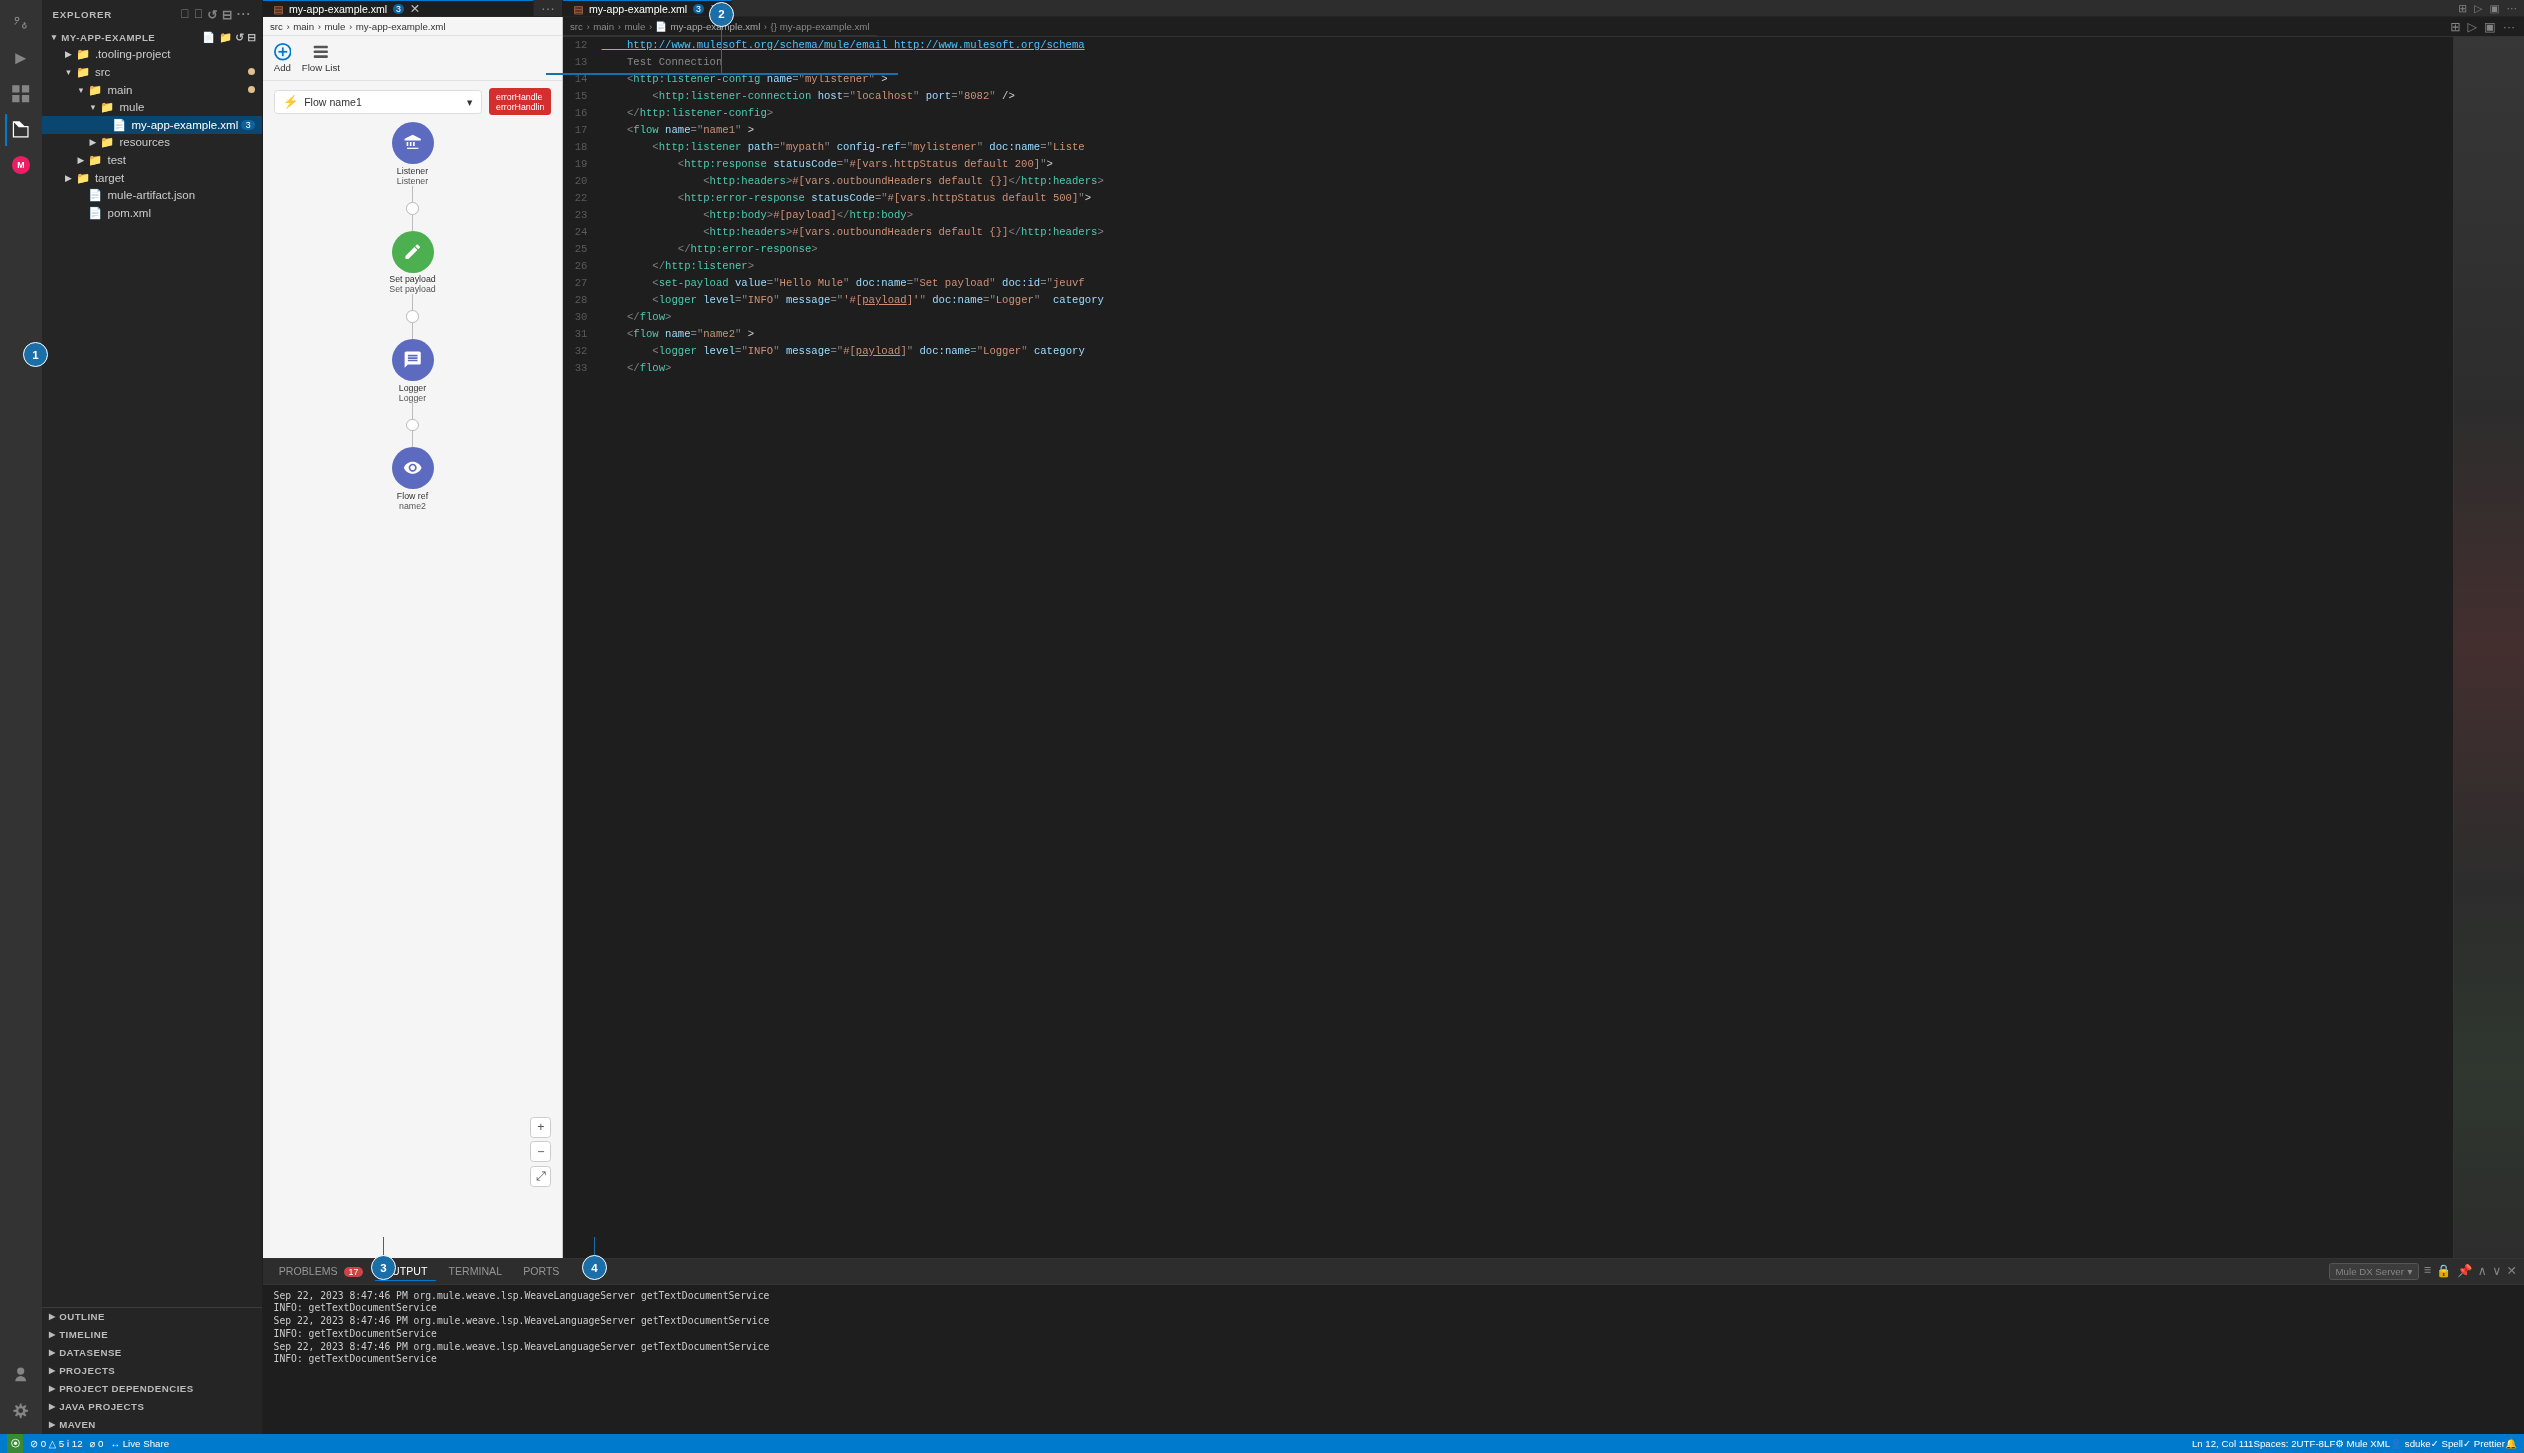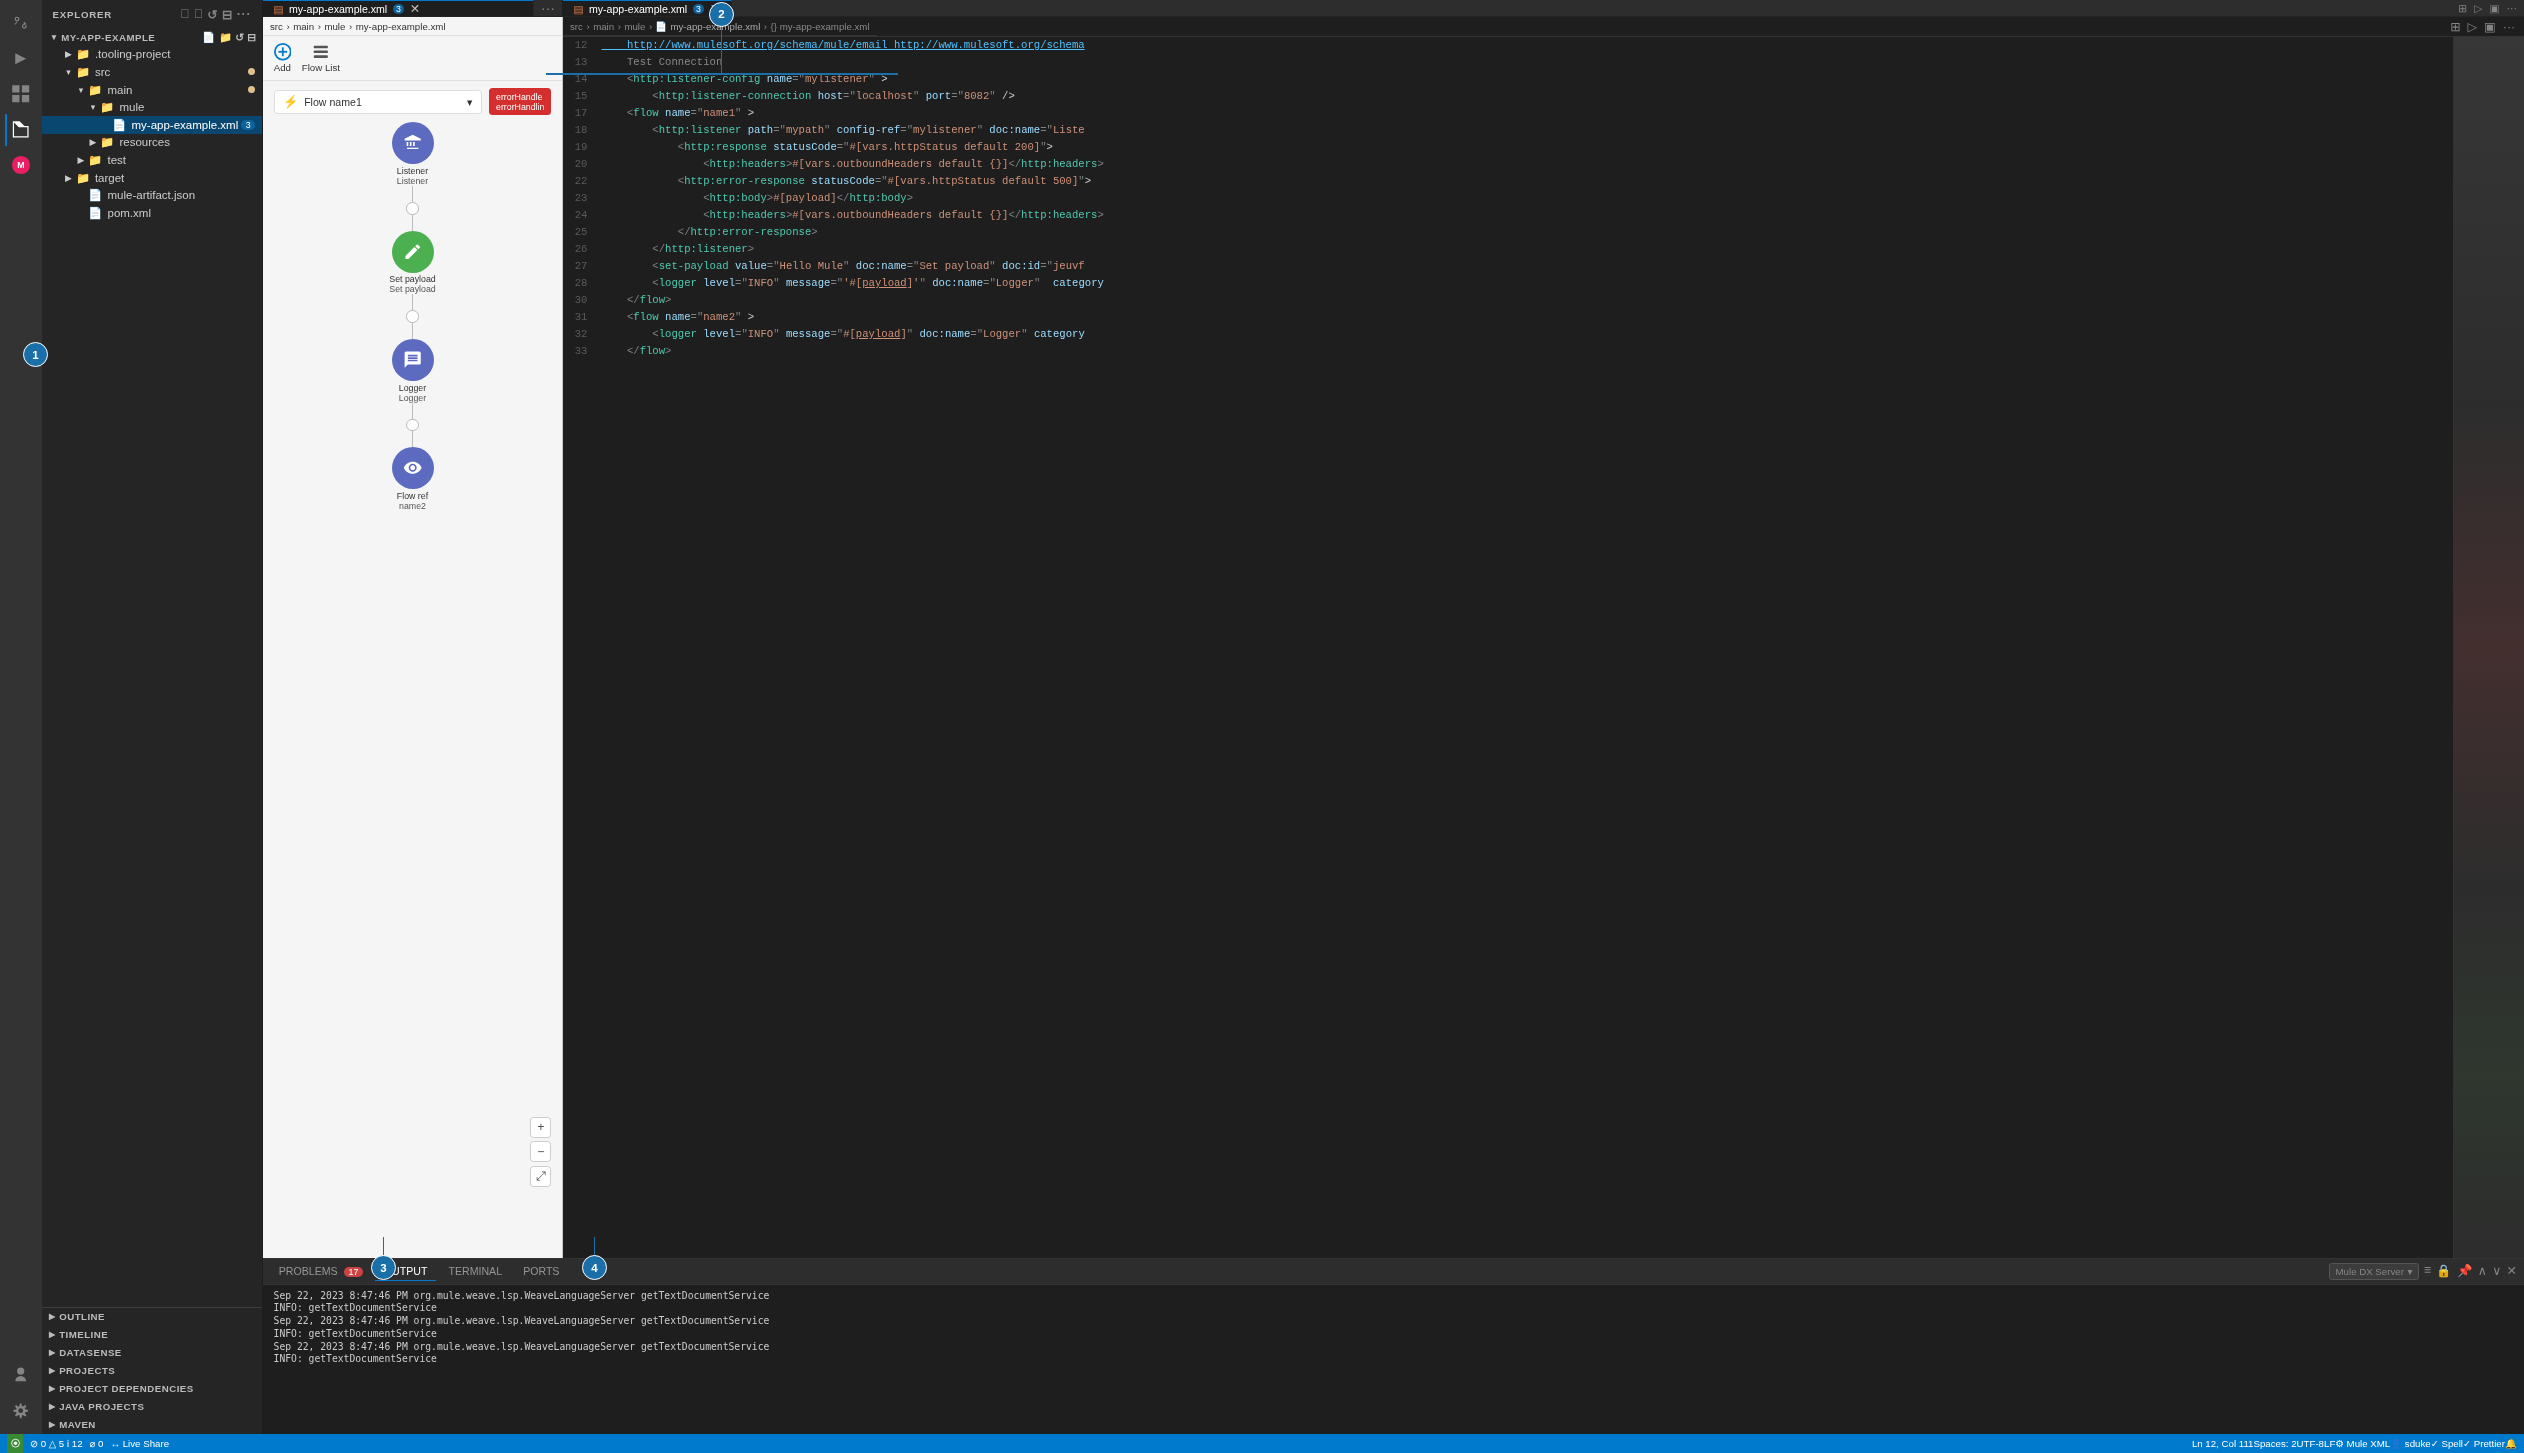--- a/index.html
+++ b/index.html
@@ -812,20 +812,24 @@
             </div>
             <div class="code-line">
               <span class="line-number">14</span>
               <span class="line-content">    <span class="punct">&lt;</span><span class="tag">http:listener-config</span> <span class="attr">name</span><span class="punct">="</span><span class="val">mylistener</span><span class="punct">"</span> &gt;</span>
             </div>
             <div class="code-line">
               <span class="line-number">15</span>
               <span class="line-content">        <span class="punct">&lt;</span><span class="tag">http:listener-connection</span> <span class="attr">host</span><span class="punct">="</span><span class="val">localhost</span><span class="punct">"</span> <span class="attr">port</span><span class="punct">="</span><span class="val">8082</span><span class="punct">"</span> /&gt;</span>
             </div>
             <div class="code-line">
+              <span class="line-number">16</span>
+              <span class="line-content">    <span class="punct">&lt;/</span><span class="tag">http:listener-config</span><span class="punct">&gt;</span></span>
+            </div>
+            <div class="code-line">
               <span class="line-number">17</span>
               <span class="line-content">    <span class="punct">&lt;</span><span class="tag">flow</span> <span class="attr">name</span><span class="punct">="</span><span class="val">name1</span><span class="punct">"</span> &gt;</span>
             </div>
             <div class="code-line">
               <span class="line-number">18</span>
               <span class="line-content">        <span class="punct">&lt;</span><span class="tag">http:listener</span> <span class="attr">path</span><span class="punct">="</span><span class="val">mypath</span><span class="punct">"</span> <span class="attr">config-ref</span><span class="punct">="</span><span class="val">mylistener</span><span class="punct">"</span> <span class="attr">doc:name</span><span class="punct">="</span><span class="val">Liste</span></span>
             </div>
             <div class="code-line">
               <span class="line-number">19</span>
               <span class="line-content">            <span class="punct">&lt;</span><span class="tag">http:response</span> <span class="attr">statusCode</span><span class="punct">="</span><span class="val">#[vars.httpStatus default 200]</span><span class="punct">"</span>&gt;</span>

